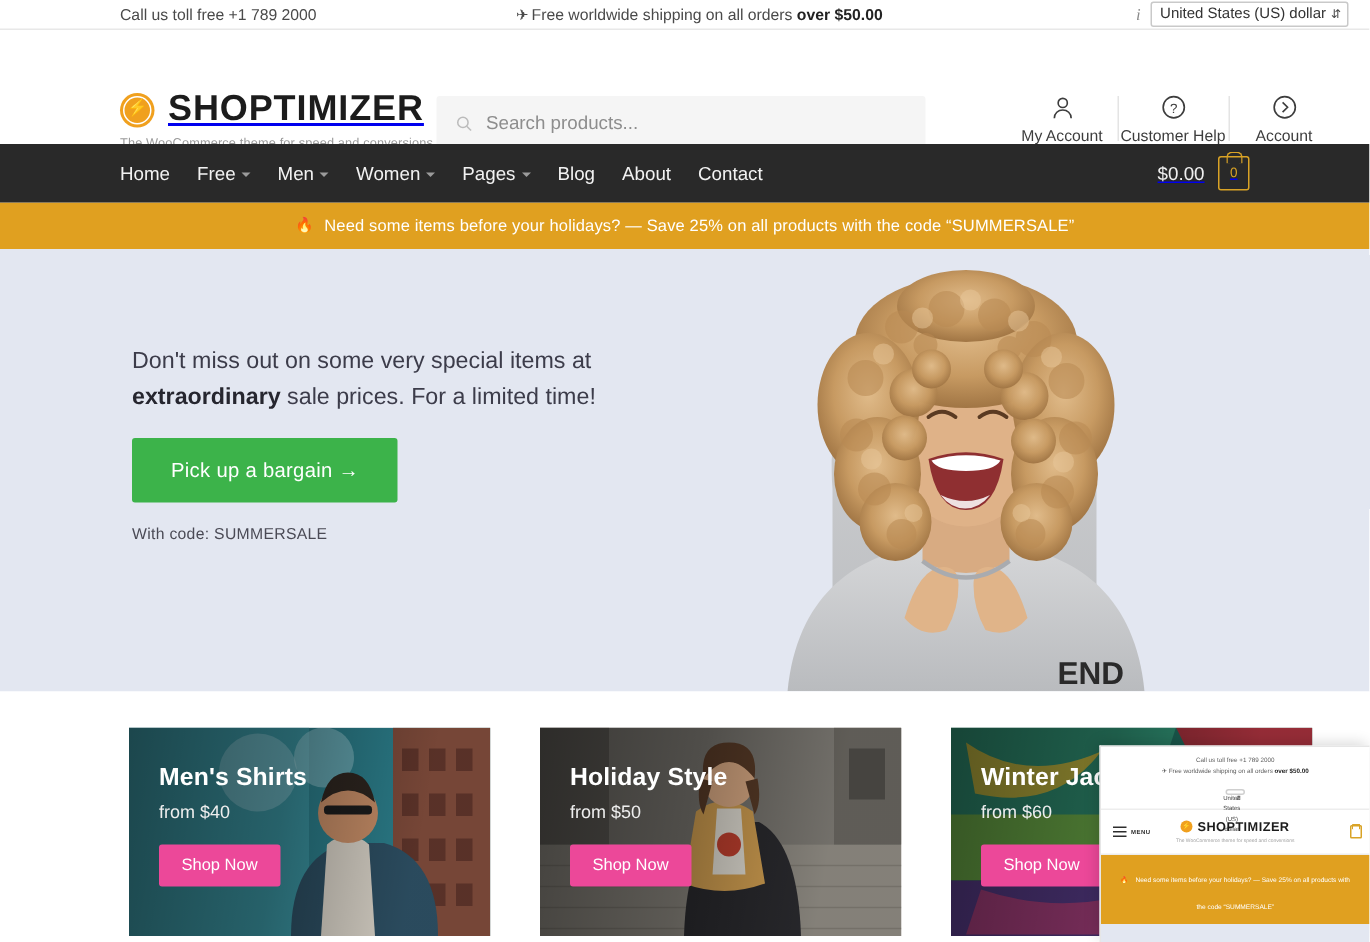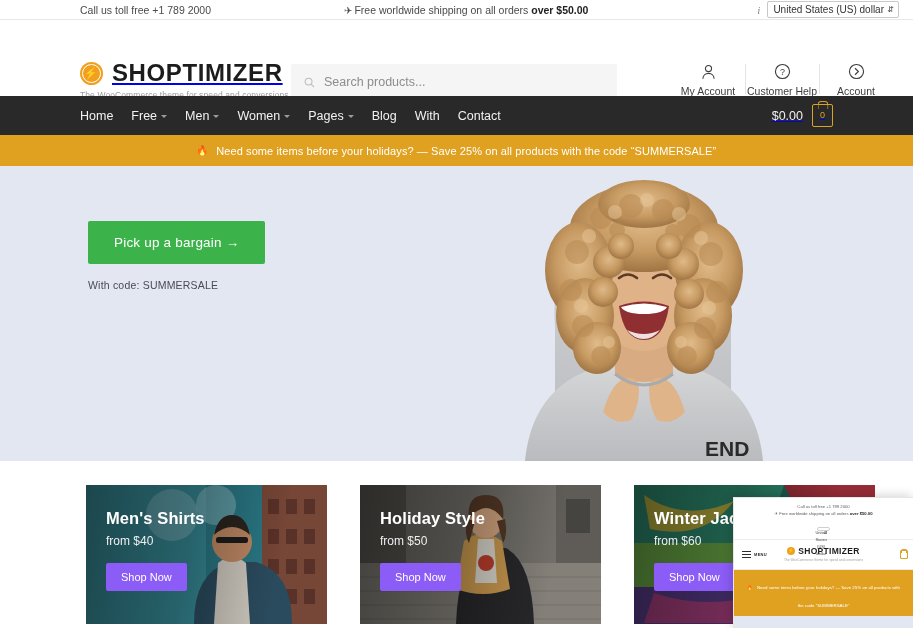--- a/index.html
+++ b/index.html
@@ -172,21 +172,21 @@
   .cards-inner { position:absolute; left:86px; top:24px; display:flex; gap:33px; }
   .card {
     width:241px; height:139px; position:relative; overflow:hidden; flex:none;
   }
   .card-bg { position:absolute; inset:0; }
   .card-shade { position:absolute; inset:0; background:linear-gradient(100deg,rgba(0,0,0,.52) 0%,rgba(0,0,0,.34) 42%,rgba(0,0,0,.06) 78%); }
   .card-body { position:absolute; left:20px; top:24px; }
   .card-title { font-size:16.5px; font-weight:bold; color:#ffffff; letter-spacing:.1px; }
   .card-price { font-size:12px; color:#eeeeee; margin-top:6px; }
   .card-btn {
-    display:inline-block; margin-top:15px; background:#8b5cf6; color:#fff;
+    display:inline-block; margin-top:15px; background:#ec4899; color:#fff;
     font-size:11px; padding:8px 15px; border:0; border-radius:2px; cursor:pointer;
     font-family:"Liberation Sans", sans-serif;
   }
 
   
   .mobile-preview {
     position:absolute; left:733px; top:497px; width:180px; height:131px;
     background:#ffffff; overflow:hidden;
     box-shadow:-2px -2px 9px rgba(0,0,0,.16);
     border-left:1px solid #e6e6e6; border-top:1px solid #e6e6e6;
@@ -317,41 +317,42 @@
         <i class="caret"></i>
       </a>
     <a class="nav-link" href="#">
         <span>Pages</span>
         <i class="caret"></i>
       </a>
     <a class="nav-link" href="#">
         <span>Blog</span>
       </a>
     <a class="nav-link" href="#">
-        <span>With</span>
+        <span>About</span>
       </a>
     <a class="nav-link" href="#">
         <span>Contact</span>
       </a>
   </div>
   <a class="nav-cart" href="#">
     <span class="cart-total">$0.00</span>
     <span class="cart-bag">
       <span class="cart-count">0</span>
     </span>
   </a>
 </div>
 
 <div class="promo">
   <span class="fire-ico">🔥</span>
   <span class="promo-txt">Need some items before your holidays? — Save 25% on all products with the code “SUMMERSALE”</span>
 </div>
 
 <div class="hero">
   <div class="hero-copy">
+    <div class="hero-sub"><span>Don't miss out on some very special items at </span><b>extraordinary</b><span> sale prices. For a limited time!</span></div>
     <button class="hero-btn">Pick up a bargain →</button>
     <div class="hero-code">With code: SUMMERSALE</div>
   </div>
 
   <div class="hero-photo">
     <svg width="293" height="295" viewBox="0 0 293 295">
       <defs>
         <radialGradient id="hairG" cx="50%" cy="42%" r="62%">
           <stop offset="0%" stop-color="#e0bb8a"></stop>
             <stop offset="55%" stop-color="#c79a62"></stop>

